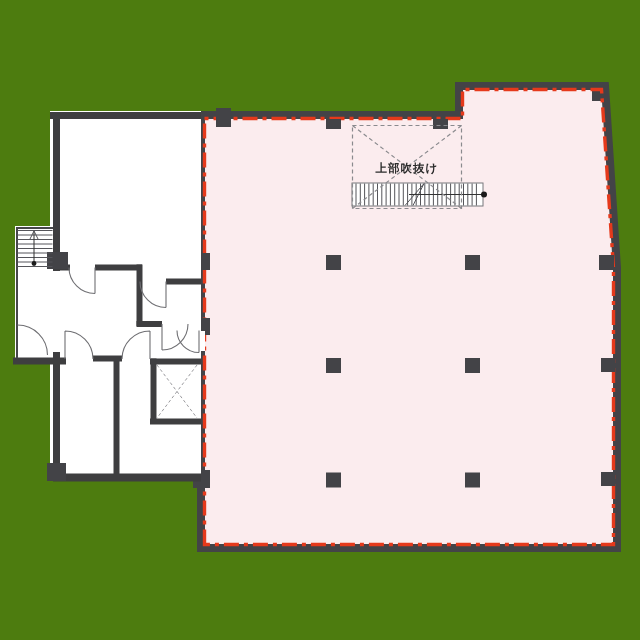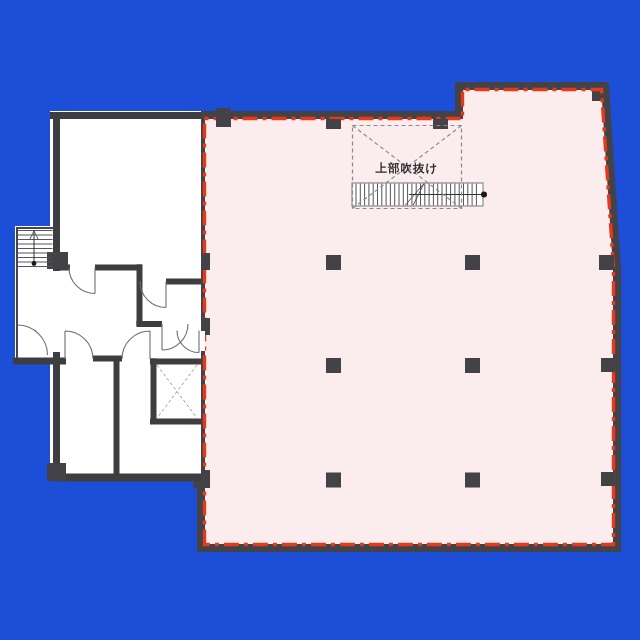--- a/index.html
+++ b/index.html
@@ -1,16 +1,16 @@
 <!DOCTYPE html>
 <html><head>
 <meta charset="utf-8">
 <style>
   html,body{margin:0;padding:0;background:#ffffff;}
-  .stage{width:640px;height:640px;position:relative;background:#1d4ed8;font-family:"Liberation Sans","DejaVu Sans",sans-serif;}
+  .stage{width:640px;height:640px;position:relative;background:#4d7c0f;font-family:"Liberation Sans","DejaVu Sans",sans-serif;}
   svg{display:block;}
   .wall-fill{fill:#434347;}
   .bwall{stroke:#3e3e40;fill:none;}
   .thinline{stroke:#55555a;stroke-width:1;fill:none;}
   .doorarc{stroke:#6f6f73;stroke-width:1.1;fill:none;}
   .dashline{stroke:#8a8a8e;stroke-width:1.2;fill:none;stroke-dasharray:4 3;}
   .elevx{stroke:#9a9a9e;stroke-width:1;fill:none;stroke-dasharray:3 2.5;}
   .voidlabel{font-size:11.5px;font-weight:600;letter-spacing:1px;fill:#2b2b2b;}
 </style>
 </head>

